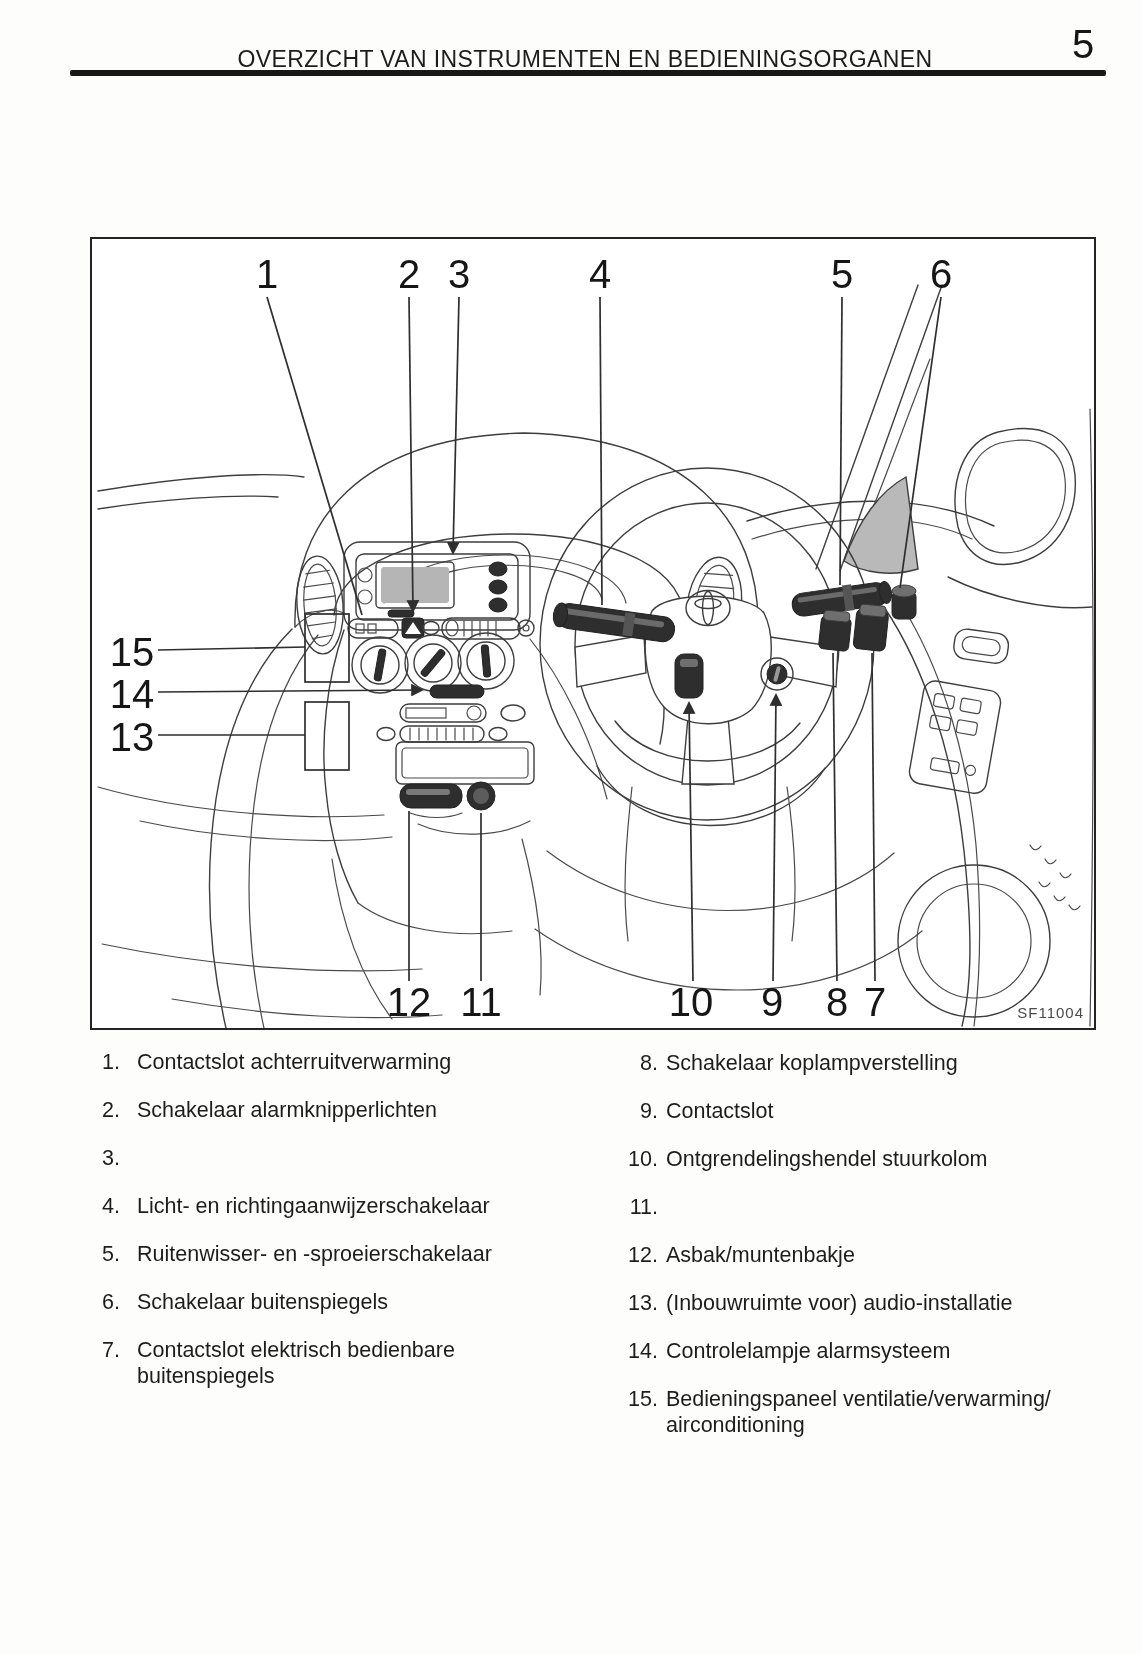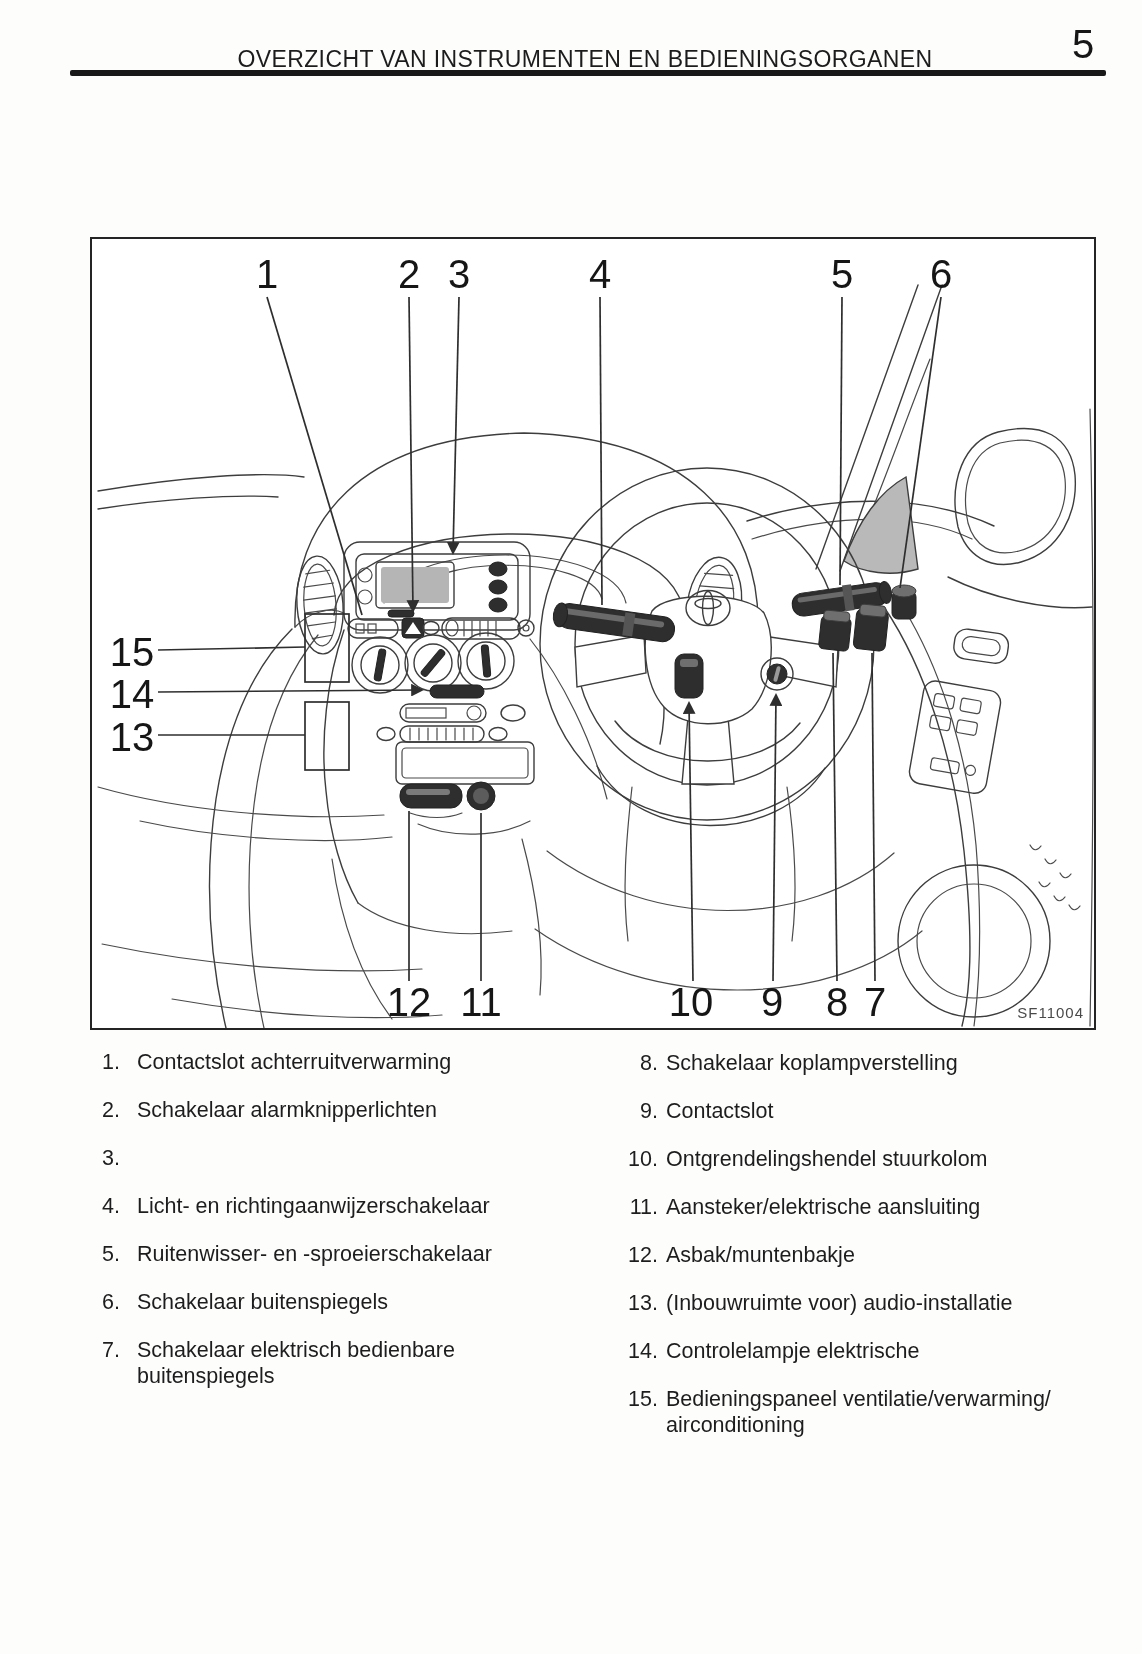--- a/index.html
+++ b/index.html
@@ -318,52 +318,51 @@
     <div class="item">
         <span class="num">5.</span>
         <span class="txt">Ruitenwisser- en -sproeierschakelaar</span>
       </div>
     <div class="item">
         <span class="num">6.</span>
         <span class="txt">Schakelaar buitenspiegels</span>
       </div>
     <div class="item">
         <span class="num">7.</span>
-        <span class="txt">Schakelaar elektrisch bedienbare
+        <span class="txt">Contactslot elektrisch bedienbare
 buitenspiegels</span>
       </div>
   </div>
   <div class="legend-col legend-right">
     <div class="item">
         <span class="num">8.</span>
         <span class="txt">Schakelaar koplampverstelling</span>
       </div>
     <div class="item">
         <span class="num">9.</span>
         <span class="txt">Contactslot</span>
       </div>
     <div class="item">
         <span class="num">10.</span>
         <span class="txt">Ontgrendelingshendel stuurkolom</span>
       </div>
     <div class="item">
         <span class="num">11.</span>
-        <span class="txt">Aansteker/elektrische aansluiting</span>
       </div>
     <div class="item">
         <span class="num">12.</span>
         <span class="txt">Asbak/muntenbakje</span>
       </div>
     <div class="item">
         <span class="num">13.</span>
         <span class="txt">(Inbouwruimte voor) audio-installatie</span>
       </div>
     <div class="item">
         <span class="num">14.</span>
-        <span class="txt">Controlelampje elektrische</span>
+        <span class="txt">Controlelampje alarmsysteem</span>
       </div>
     <div class="item">
         <span class="num">15.</span>
         <span class="txt">Bedieningspaneel ventilatie/verwarming/
 airconditioning</span>
       </div>
   </div>
 
 </div>
 

